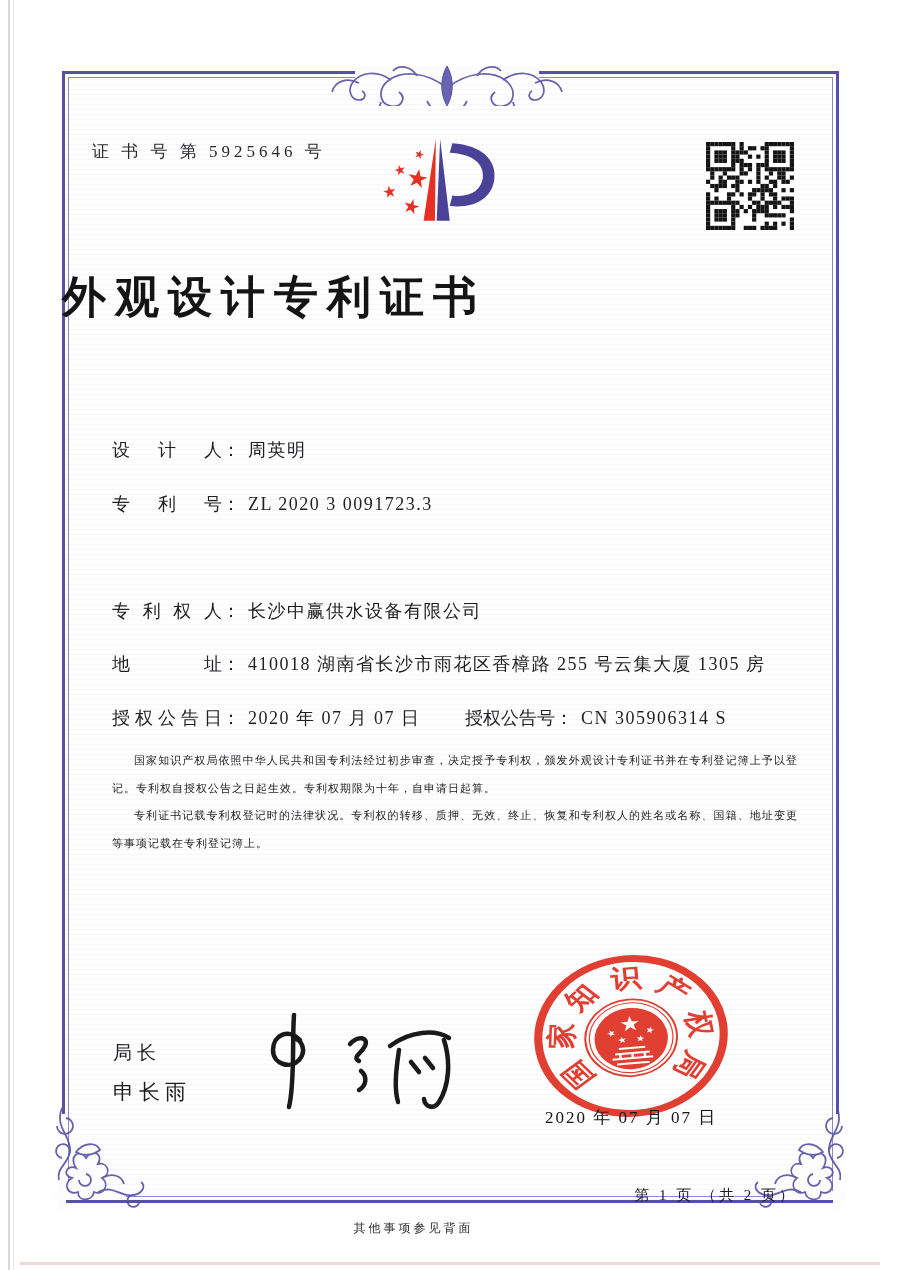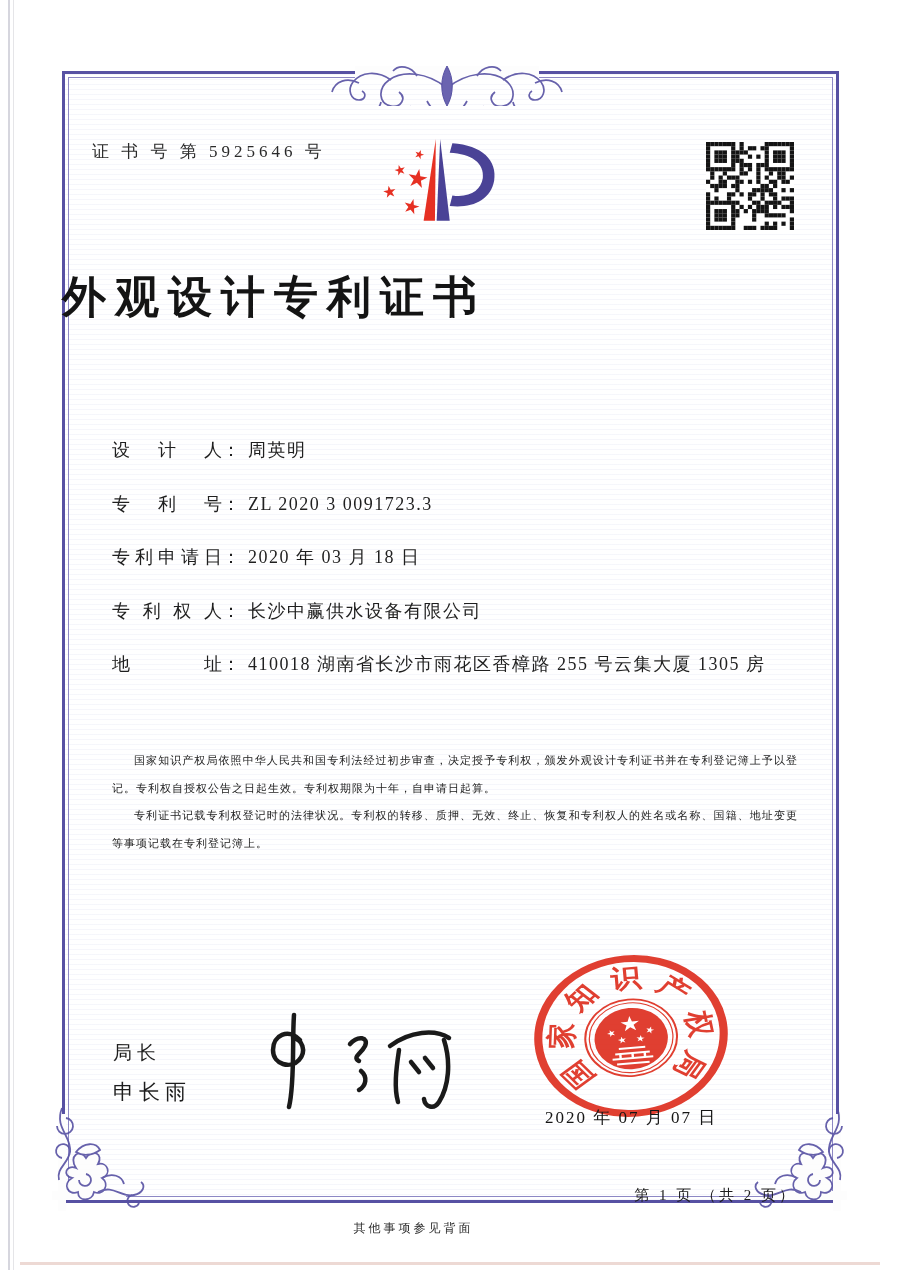--- a/index.html
+++ b/index.html
@@ -381,28 +381,29 @@
   </svg>
 
   <div class="title">外观设计专利证书</div>
 
   <div class="row" style="top:438px">
     <span class="flabel">设计人</span><span class="fcolon">：</span><span class="fvalue">周英明</span>
   </div>
   <div class="row" style="top:492px">
     <span class="flabel">专利号</span><span class="fcolon">：</span><span class="fvalue">ZL 2020 3 0091723.3</span>
   </div>
-  <div class="row" style="top:545px">
-    <span class="flabel">专利申请日</span><span class="fcolon">：</span><span class="fvalue">2020 年 03 月 18 日</span>
-  </div>
   <div class="row" style="top:599px">
     <span class="flabel">专利权人</span><span class="fcolon">：</span><span class="fvalue">长沙中赢供水设备有限公司</span>
   </div>
   <div class="row" style="top:652px">
     <span class="flabel">地址</span><span class="fcolon">：</span><span class="fvalue">410018 湖南省长沙市雨花区香樟路 255 号云集大厦 1305 房</span>
+  </div>
+  <div class="row" style="top:706px">
+    <span><span class="flabel">授权公告日</span><span class="fcolon">：</span><span class="fvalue">2020 年 07 月 07 日</span></span>
+    <span class="pair2"><span>授权公告号</span><span class="fcolon">：</span><span class="fvalue">CN 305906314 S</span></span>
   </div>
 
   <div class="body-text">
     <p>国家知识产权局依照中华人民共和国专利法经过初步审查，决定授予专利权，颁发外观设计专利证书并在专利登记簿上予以登记。专利权自授权公告之日起生效。专利权期限为十年，自申请日起算。</p>
     <p>专利证书记载专利权登记时的法律状况。专利权的转移、质押、无效、终止、恢复和专利权人的姓名或名称、国籍、地址变更等事项记载在专利登记簿上。</p>
   </div>
 
   <div class="officer-title">局长</div>
   <div class="officer-name">申长雨</div>
 

